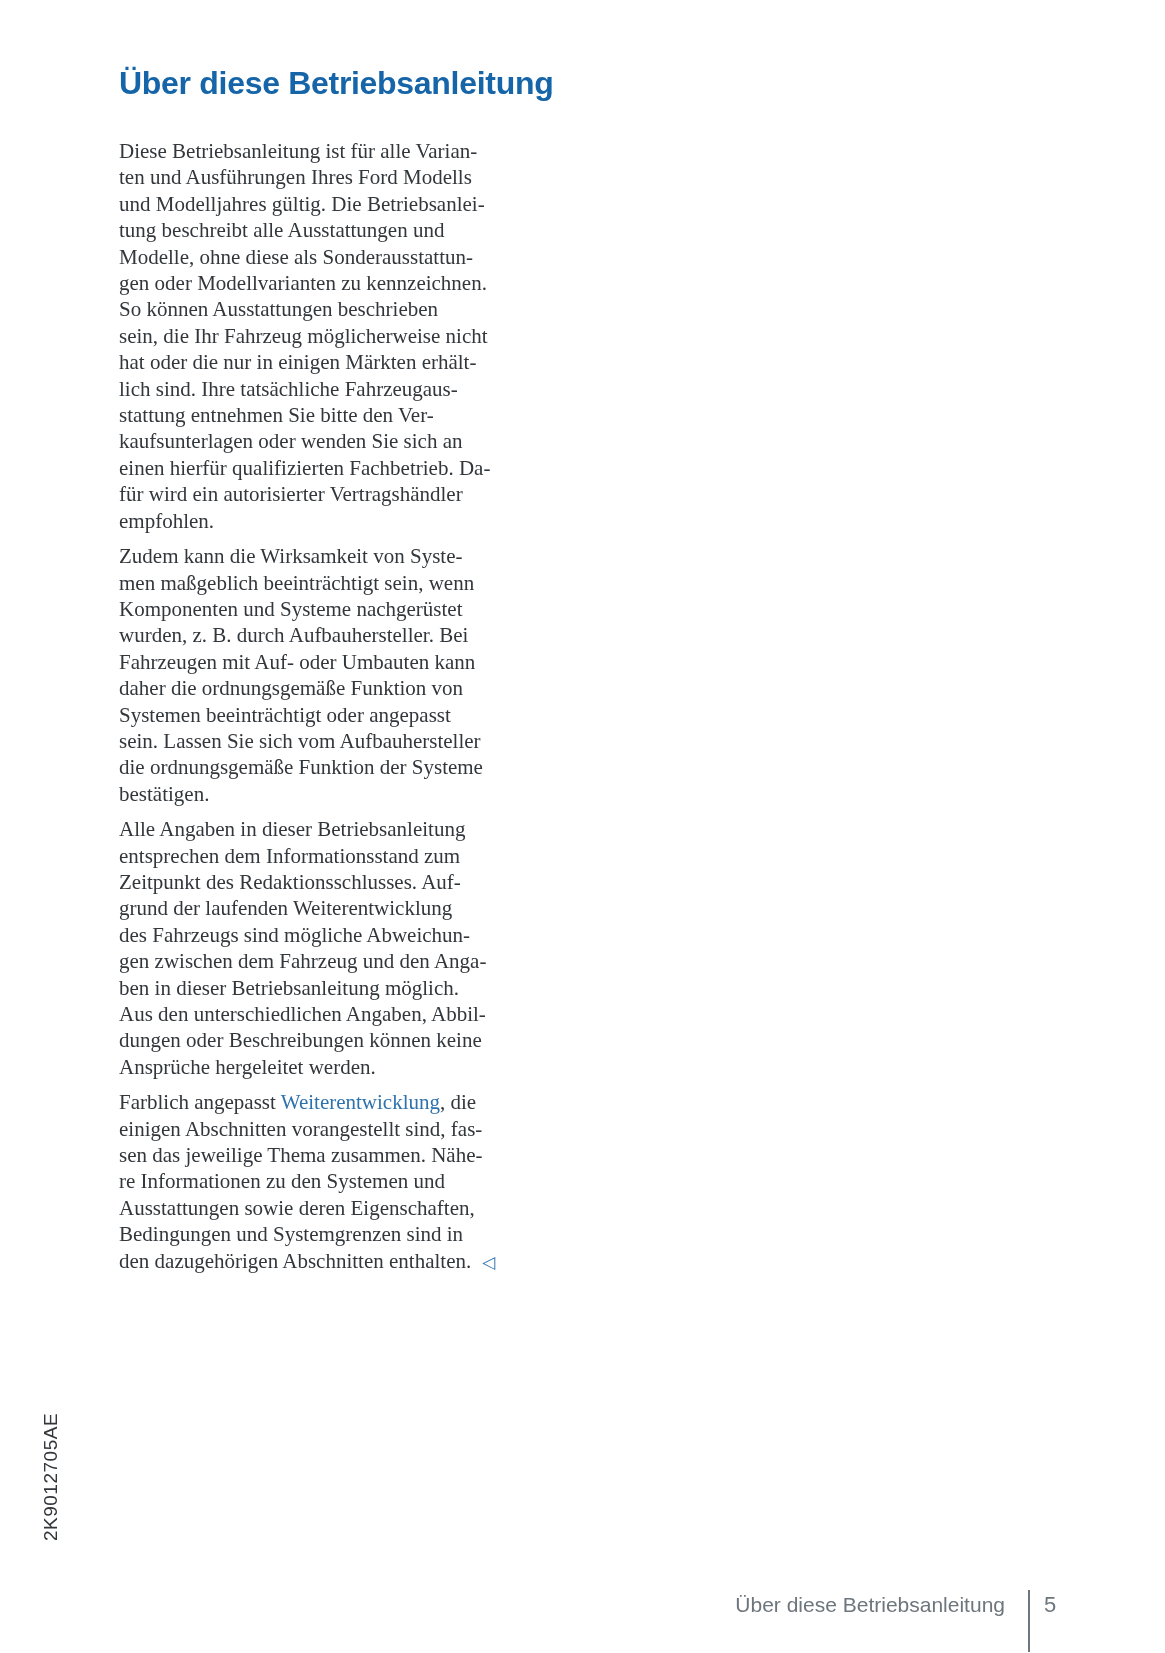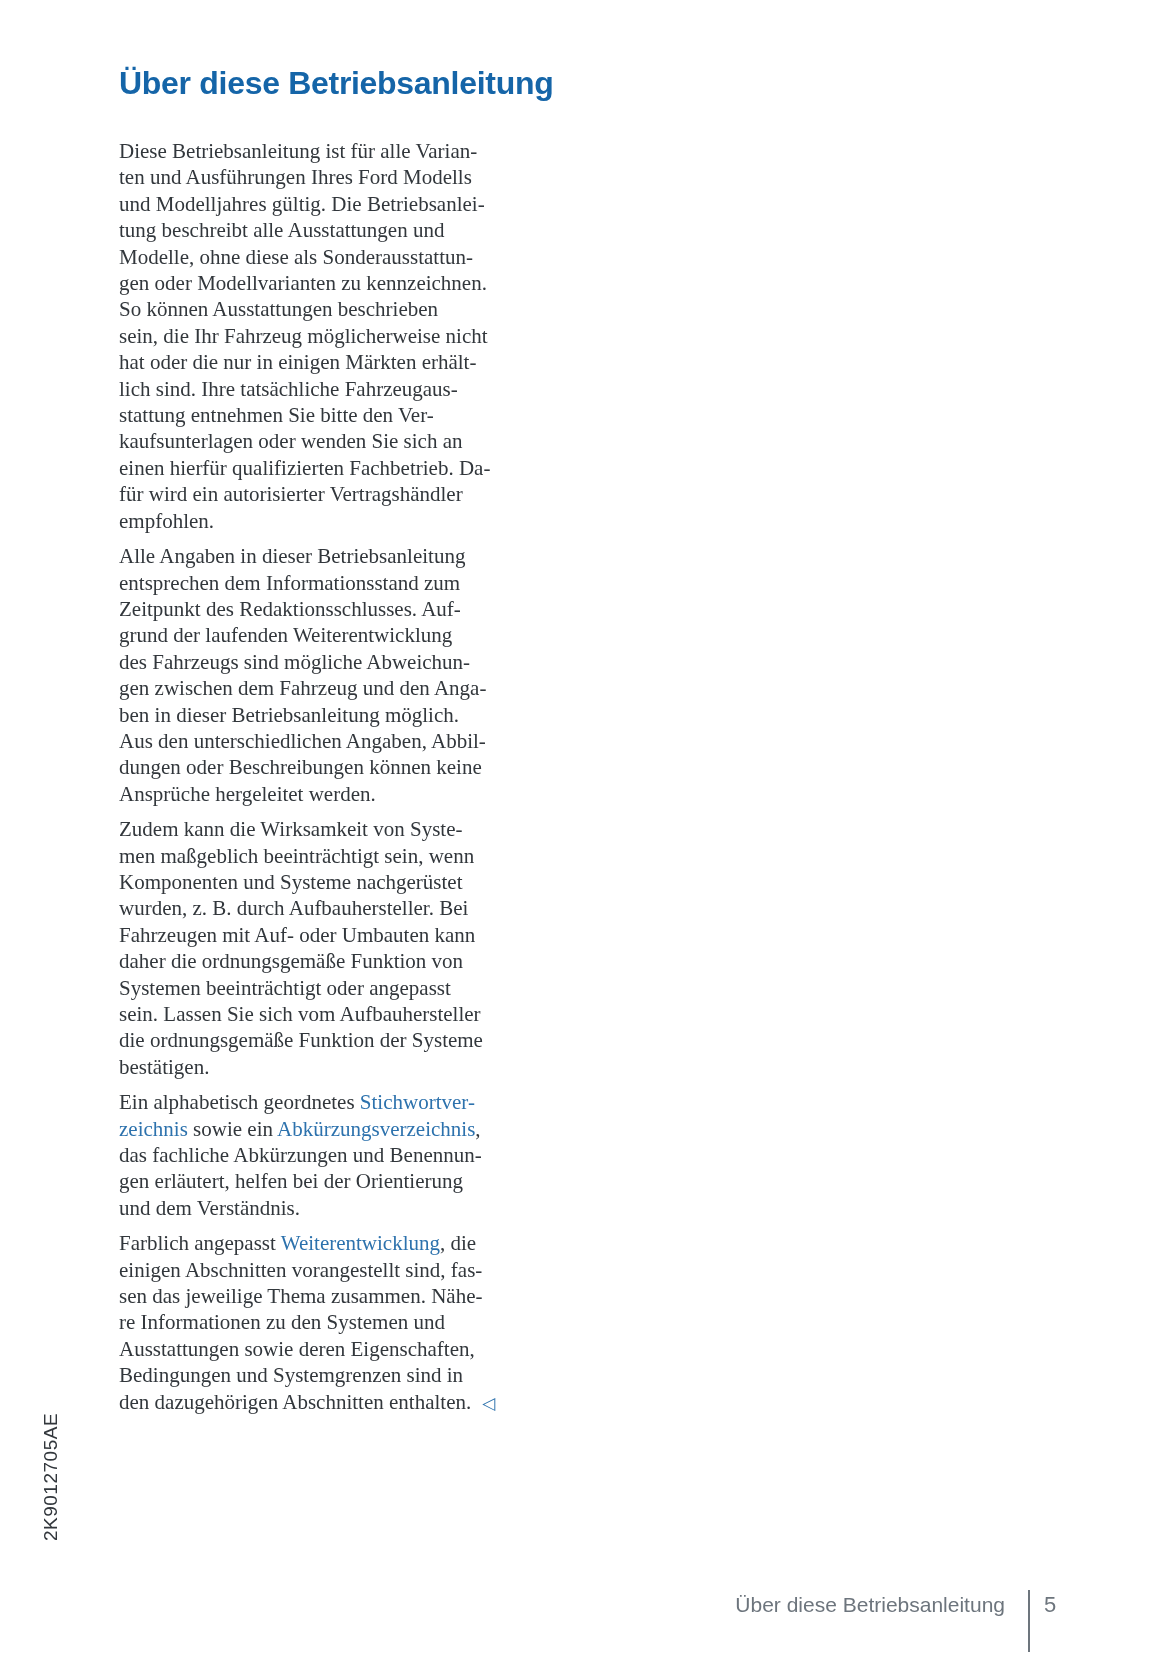--- a/index.html
+++ b/index.html
@@ -98,45 +98,40 @@
 gen oder Modellvarianten zu kennzeichnen.
 So können Ausstattungen beschrieben
 sein, die Ihr Fahrzeug möglicherweise nicht
 hat oder die nur in einigen Märkten erhält-
 lich sind. Ihre tatsächliche Fahrzeugaus-
 stattung entnehmen Sie bitte den Ver-
 kaufsunterlagen oder wenden Sie sich an
 einen hierfür qualifizierten Fachbetrieb. Da-
 für wird ein autorisierter Vertragshändler
 empfohlen.</span></p>
+    <p class="para"><span class="text">Zudem kann die Wirksamkeit von Syste-
+men maßgeblich beeinträchtigt sein, wenn
+Komponenten und Systeme nachgerüstet
+wurden, z. B. durch Aufbauhersteller. Bei
+Fahrzeugen mit Auf- oder Umbauten kann
+daher die ordnungsgemäße Funktion von
+Systemen beeinträchtigt oder angepasst
+sein. Lassen Sie sich vom Aufbauhersteller
+die ordnungsgemäße Funktion der Systeme
+bestätigen.</span></p>
     <p class="para"><span class="text">Alle Angaben in dieser Betriebsanleitung
 entsprechen dem Informationsstand zum
 Zeitpunkt des Redaktionsschlusses. Auf-
 grund der laufenden Weiterentwicklung
 des Fahrzeugs sind mögliche Abweichun-
 gen zwischen dem Fahrzeug und den Anga-
 ben in dieser Betriebsanleitung möglich.
 Aus den unterschiedlichen Angaben, Abbil-
 dungen oder Beschreibungen können keine
 Ansprüche hergeleitet werden.</span></p>
-    <p class="para"><span class="text">Zudem kann die Wirksamkeit von Syste-
-men maßgeblich beeinträchtigt sein, wenn
-Komponenten und Systeme nachgerüstet
-wurden, z. B. durch Aufbauhersteller. Bei
-Fahrzeugen mit Auf- oder Umbauten kann
-daher die ordnungsgemäße Funktion von
-Systemen beeinträchtigt oder angepasst
-sein. Lassen Sie sich vom Aufbauhersteller
-die ordnungsgemäße Funktion der Systeme
-bestätigen.</span></p>
-    <p class="para"><span class="text">Ein alphabetisch geordnetes </span><span class="link">Stichwortver-
-zeichnis</span><span class="text"> sowie ein </span><span class="link">Abkürzungsverzeichnis</span><span class="text">,
-das fachliche Abkürzungen und Benennun-
-gen erläutert, helfen bei der Orientierung
-und dem Verständnis.</span></p>
     <p class="para"><span class="text">Farblich angepasst </span><span class="link">Weiterentwicklung</span><span class="text">, die
 einigen Abschnitten vorangestellt sind, fas-
 sen das jeweilige Thema zusammen. Nähe-
 re Informationen zu den Systemen und
 Ausstattungen sowie deren Eigenschaften,
 Bedingungen und Systemgrenzen sind in
 den dazugehörigen Abschnitten enthalten.</span><span class="marker">◁</span></p>
   </div>
 
   <div class="part-number">2K9012705AE</div>

